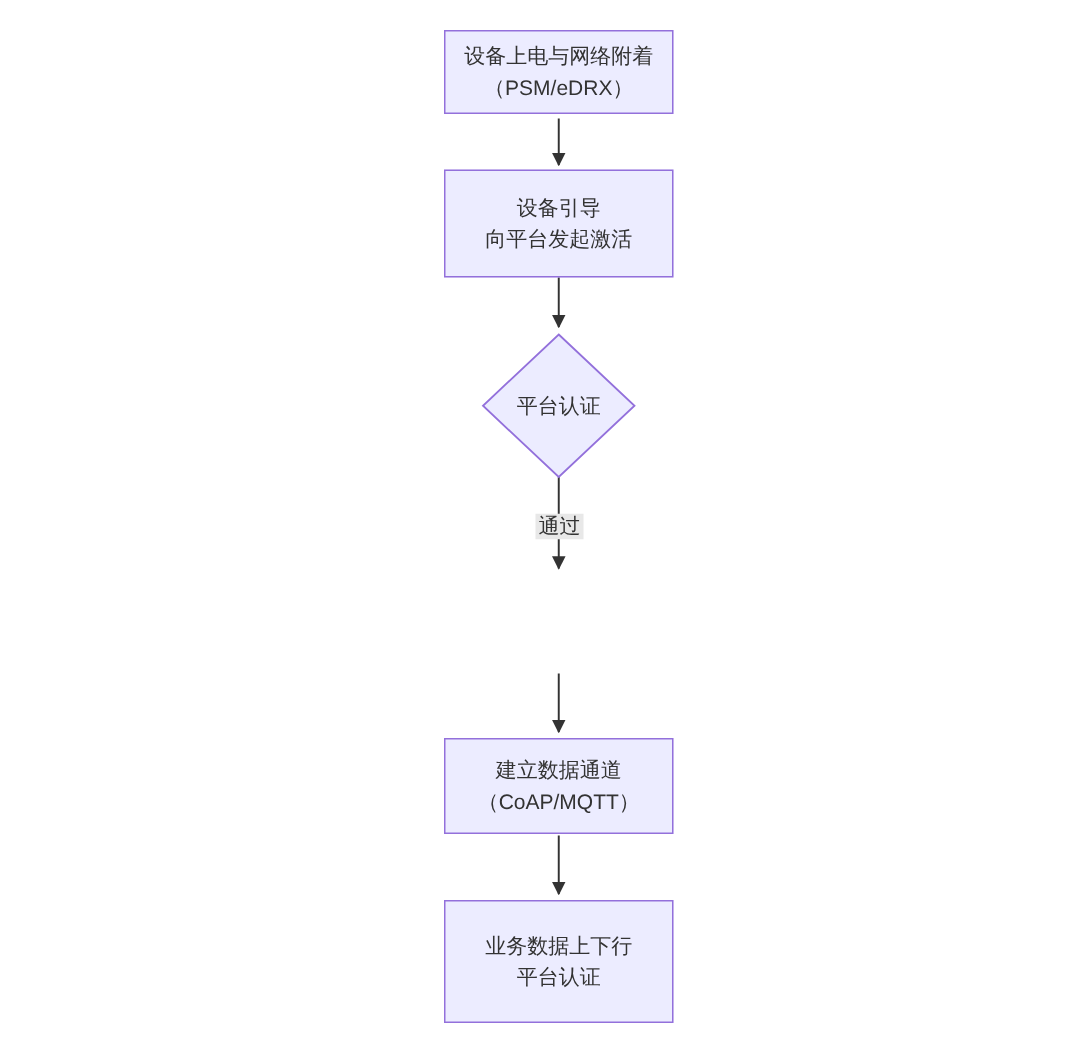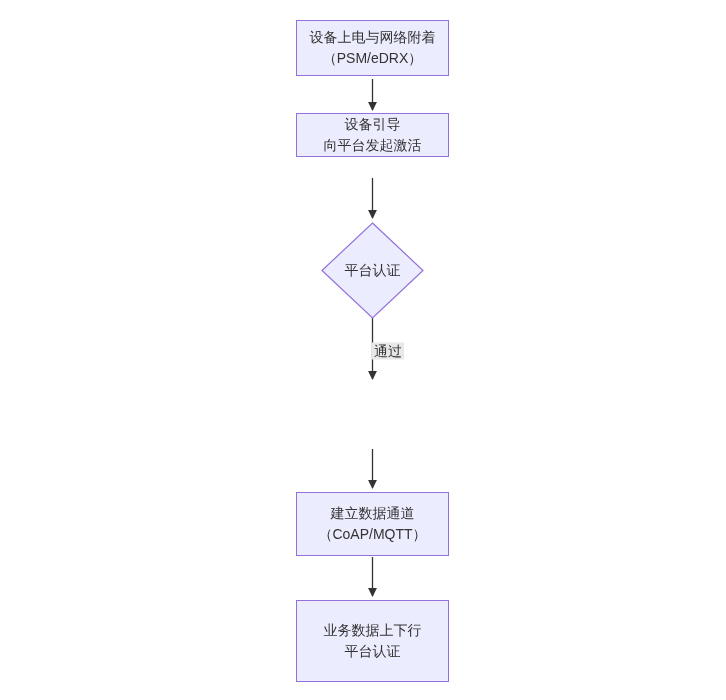--- a/index.html
+++ b/index.html
@@ -42,40 +42,40 @@
     box-sizing: border-box;
     display: flex;
     flex-direction: column;
     align-items: center;
     justify-content: center;
     text-align: center;
     font-size: 14px;
     line-height: 21px;
   }
   .n1 { top: 20px;  height: 56px; }
-  .n2 { top: 113px; height: 44px; align-items: center; }
+  .n2 { top: 113px; height: 72px; align-items: center; }
   .n4 { top: 383px; height: 65px; }
   .n5 { top: 492px; height: 64px; }
   .n6 { top: 600px; height: 82px; }
   .diamond-label {
     position: absolute;
     left: 322px;
     top: 223px;
     width: 101px;
     height: 95px;
     display: flex;
     align-items: center;
     justify-content: center;
     text-align: center;
     font-size: 14px;
     line-height: 21px;
   }
   .edge-label {
     position: absolute;
-    left: 388px;
+    left: 373px;
     top: 351px;
     transform: translate(-50%, -50%);
     background: #e8e8e8;
     color: #333333;
     font-size: 14px;
     line-height: 17px;
     padding: 0 2px;
     white-space: nowrap;
   }
 </style>

